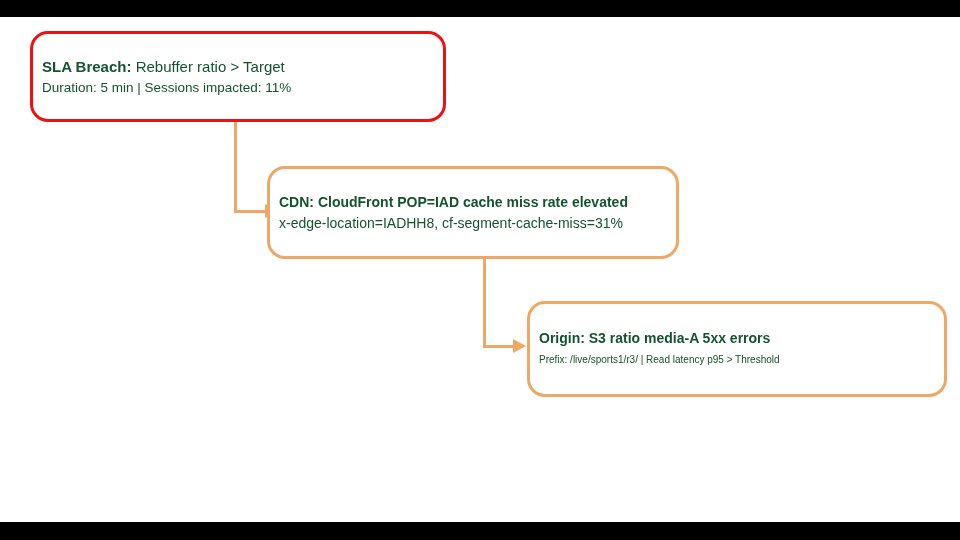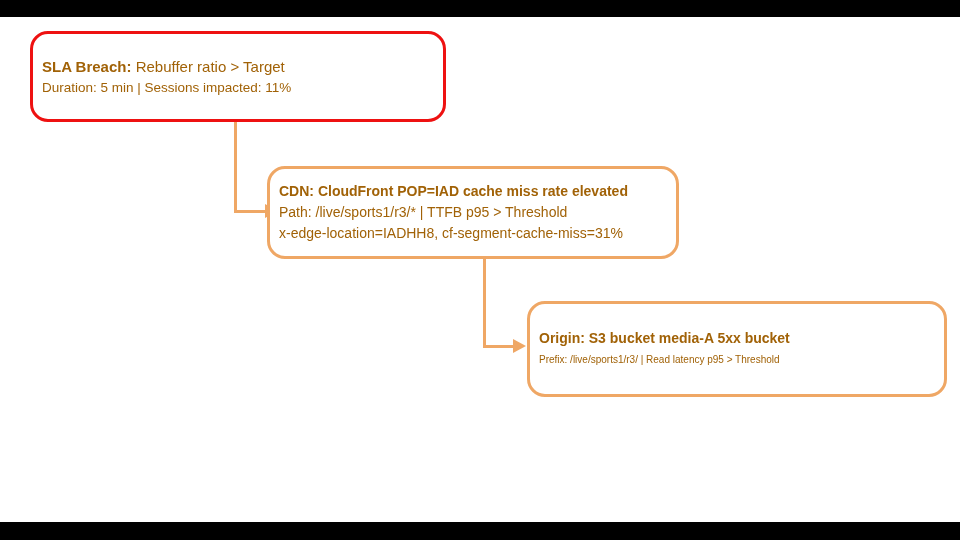--- a/index.html
+++ b/index.html
@@ -10,21 +10,21 @@
   }
   .letterbox{position:absolute;left:0;width:960px;background:#000;}
   .letterbox.top{top:0;height:17px;}
   .letterbox.bottom{top:522px;height:18px;}
   .canvas{position:absolute;left:0;top:17px;width:960px;height:505px;background:#ffffff;}
   .stage{position:absolute;left:0;top:0;width:960px;height:540px;}
 
   .node{
     position:absolute;box-sizing:border-box;background:#ffffff;
     display:flex;flex-direction:column;justify-content:center;
-    padding:0 12px 0 9px;color:#a16207;
+    padding:0 12px 0 9px;color:#14532d;
   }
   .node .b{font-weight:bold;}
   .node-title{font-weight:bold;white-space:nowrap;}
   .node-line{white-space:nowrap;}
 
   .node-sla{left:30px;top:31px;width:416px;height:91px;border:3px solid #ee1111;border-radius:18px;}
   .node-sla .node-title{font-size:15px;line-height:20px;margin-bottom:1px;}
   .node-sla .node-title .rest{font-weight:normal;}
   .node-sla .node-line{font-size:13.5px;line-height:19px;}
 
@@ -70,23 +70,22 @@
   <div class="conn a2-h" style="background: rgb(239, 167, 101);"></div>
   <div class="arrowhead a2-head" style="border-left-color: rgb(239, 167, 101);"></div>
 
   <div class="node node-sla" style="border-color: rgb(238, 17, 17);">
     <div class="node-title"><span class="b">SLA Breach:</span><span class="rest"> Rebuffer ratio &gt; Target</span></div>
     <div class="node-line">Duration: 5 min | Sessions impacted: 11%</div>
   </div>
 
   <div class="node node-cdn" style="border-color: rgb(239, 167, 101);">
     <div class="node-title">CDN: CloudFront POP=IAD cache miss rate elevated</div>
-    <div class="node-line">Path: /live/sports1/r3/* | TTFB p95 &gt; Threshold</div>
     <div class="node-line">x-edge-location=IADHH8, cf-segment-cache-miss=31%</div>
   </div>
 
   <div class="node node-origin" style="border-color: rgb(239, 167, 101);">
-    <div class="node-title">Origin: S3 bucket media-A 5xx bucket</div>
+    <div class="node-title">Origin: S3 ratio media-A 5xx errors</div>
     <div class="node-line">Prefix: /live/sports1/r3/ | Read latency p95 &gt; Threshold</div>
   </div>
 
 
 </div>
 
 </body></html>

